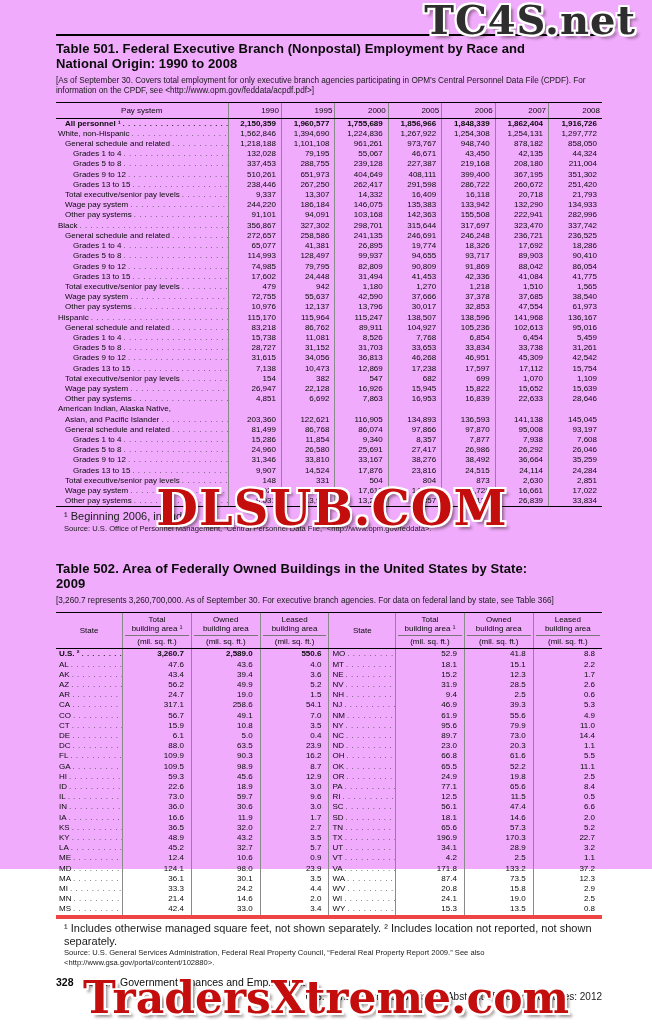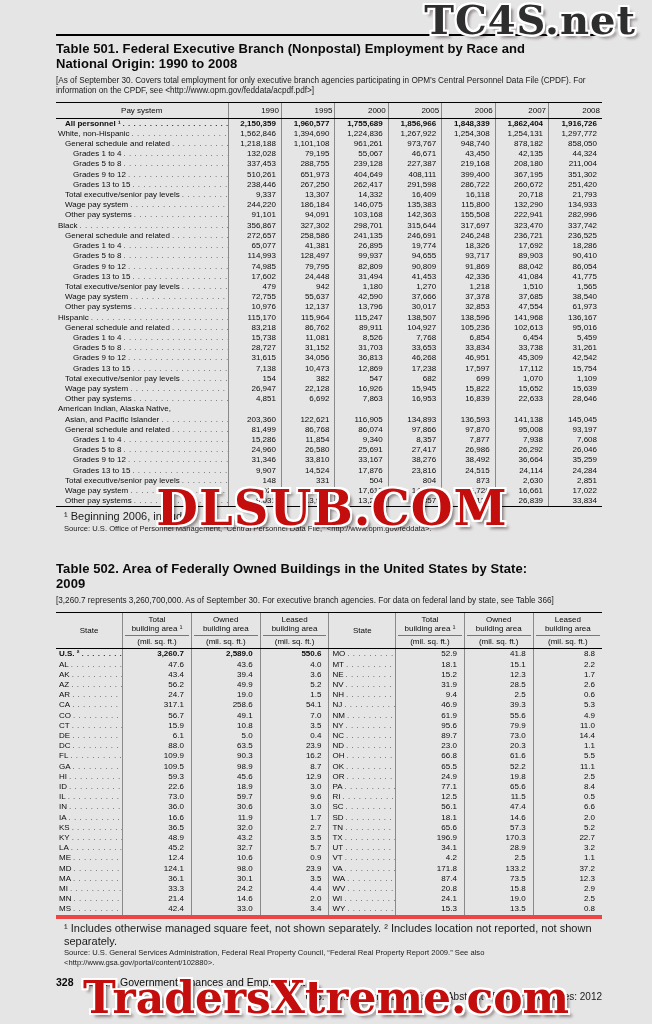--- a/index.html
+++ b/index.html
@@ -1,18 +1,18 @@
 <!DOCTYPE html>
 <html><head>
 <meta charset="utf-8">
 <style>
   html,body{margin:0;padding:0;}
   body{width:652px;height:1024px;overflow:hidden;background:#ffffff;
        font-family:"Liberation Sans", sans-serif;color:#0a0a0a;}
-  .page{position:relative;width:652px;height:1024px;background:#e5e5e5;}
+  .page{position:relative;width:652px;height:869px;background:#f0abfc;}
   .content{position:absolute;left:56px;right:50px;top:34px;}
 
   .top-rule{border-top:2px solid #000;margin-bottom:5px;}
 
   .tbl-title{font-weight:bold;font-size:13px;line-height:1.18;letter-spacing:.1px;}
   .note{font-size:8.2px;line-height:1.22;margin:4px 0 6px 0;color:#1a1a1a;}
 
   table{border-collapse:collapse;width:100%;table-layout:fixed;}
   th,td{padding:0;margin:0;}
 
@@ -239,21 +239,21 @@
             <td class="stub">
               <div class="leader ind1">
                 <span class="lbl">Wage pay system</span>
                 <span class="dots"></span>
               </div>
             </td>
             <td class="num">244,220</td>
             <td class="num">186,184</td>
             <td class="num">146,075</td>
             <td class="num">135,383</td>
-            <td class="num">115,800</td>
+            <td class="num">133,942</td>
             <td class="num">132,290</td>
             <td class="num">134,933</td>
           </tr>
           <tr>
             <td class="stub">
               <div class="leader ind1">
                 <span class="lbl">Other pay systems</span>
                 <span class="dots"></span>
               </div>
             </td>

